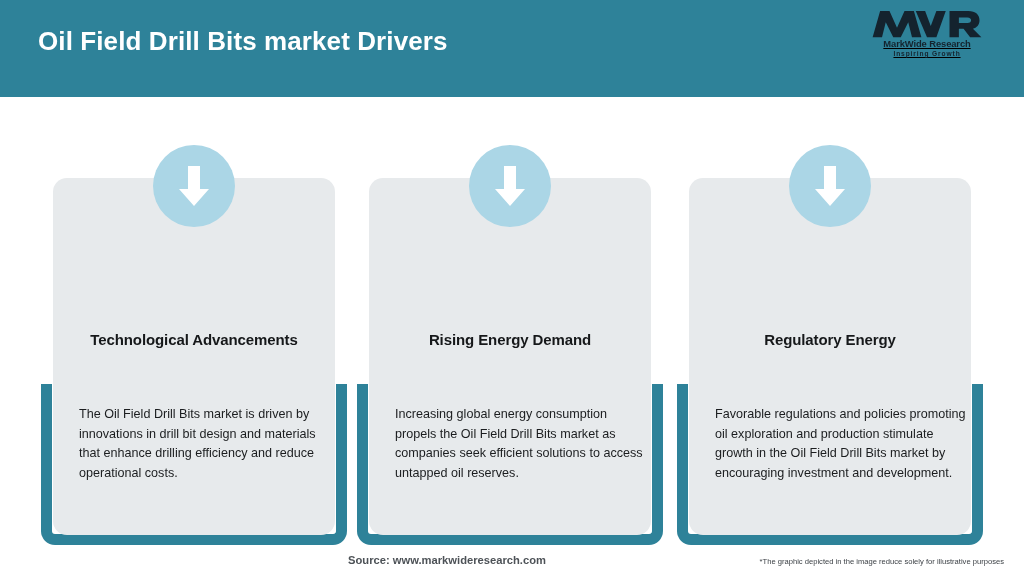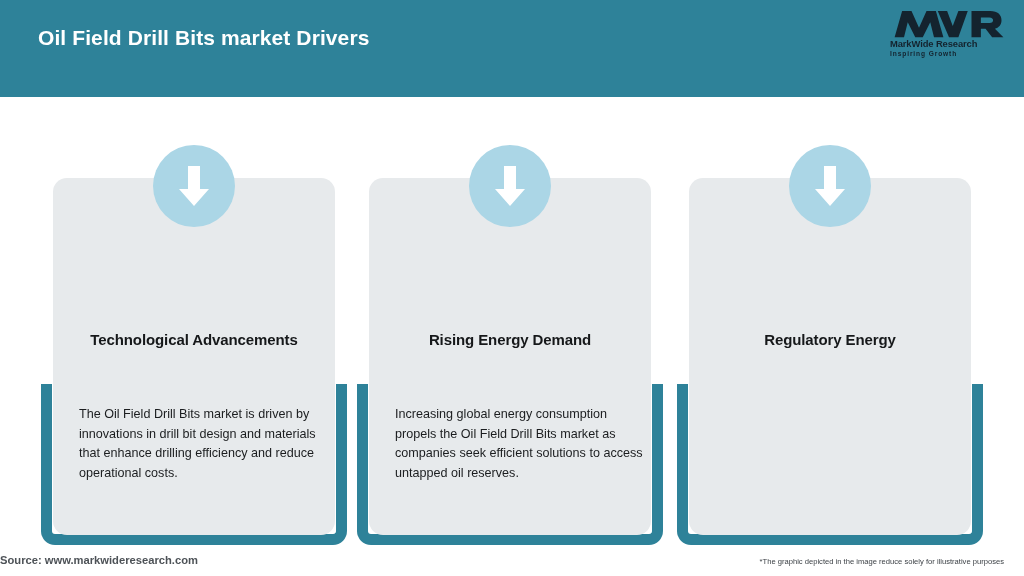--- a/index.html
+++ b/index.html
@@ -21,34 +21,36 @@
     left: 0;
     top: 0;
     width: 1024px;
     height: 97px;
     background: #2E8299;
   }
   #page-title {
     position: absolute;
     left: 38px;
     top: 26px;
-    font-size: 21px;
+    font-size: 26px;
     font-weight: bold;
     color: #ffffff;
     letter-spacing: 0.1px;
     white-space: nowrap;
   }
 
   
   #brand-logo {
     position: absolute;
-    right: 16px;
+    right: 38px;
     top: 9px;
     width: 118px;
     height: 54px;
+    text-align: center;
+    text-decoration: underline;
   }
   #logo-mark {
     display: block;
     height: 30px;
     width: 100%;
   }
   #logo-name {
     display: block;
     font-size: 9.4px;
     font-weight: bold;
@@ -151,21 +153,21 @@
     line-height: 19.6px;
     text-align: left;
   }
 
   
   #footer-source {
     position: absolute;
     left: 0;
     top: 554px;
     width: 894px;
-    text-align: left;
+    text-align: center;
     font-size: 11.2px;
     font-weight: bold;
     color: #4d5257;
   }
   #footer-disclaimer {
     position: absolute;
     right: 20px;
     top: 557px;
     font-size: 7.6px;
     font-weight: normal;
@@ -217,20 +219,21 @@
       <svg width="36" height="44" viewBox="0 0 36 44" xmlns="http://www.w3.org/2000/svg">
         <path d="M12 2 L24 2 L24 25 L33 25 L18 42 L3 25 L12 25 Z" fill="#ffffff"></path>
       </svg>
     </div>
   </div>
 
   <div class="card-group" id="card-group-2">
     <div class="card-frame"></div>
     <div class="card-panel">
       <div class="card-title">Regulatory Energy</div>
+      <div class="card-body">Favorable regulations and policies promoting oil exploration and production stimulate growth in the Oil Field Drill Bits market by encouraging investment and development.</div>
     </div>
     <div class="card-icon">
       <svg width="36" height="44" viewBox="0 0 36 44" xmlns="http://www.w3.org/2000/svg">
         <path d="M12 2 L24 2 L24 25 L33 25 L18 42 L3 25 L12 25 Z" fill="#ffffff"></path>
       </svg>
     </div>
   </div>
 
 </div>
 

